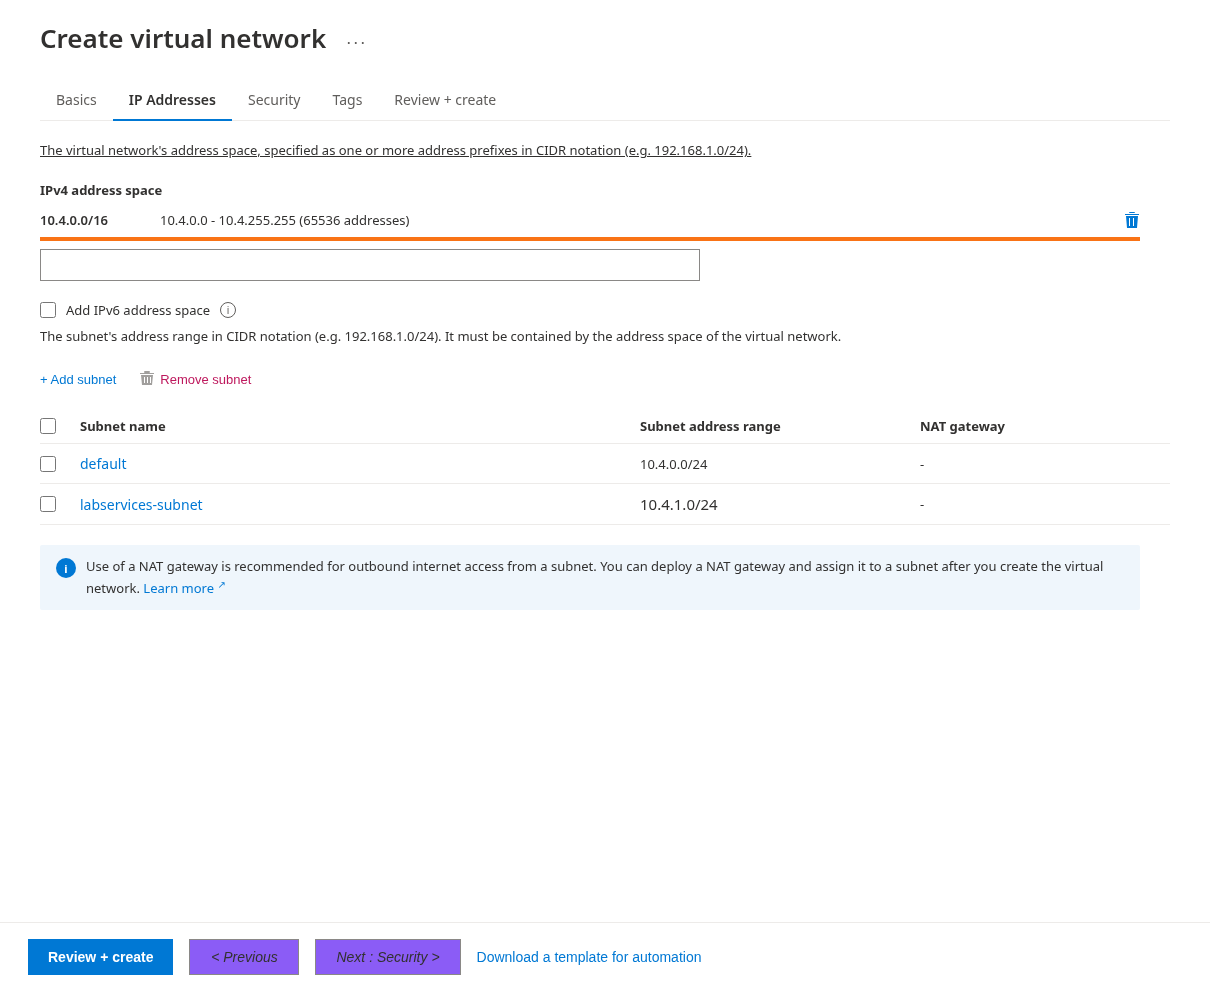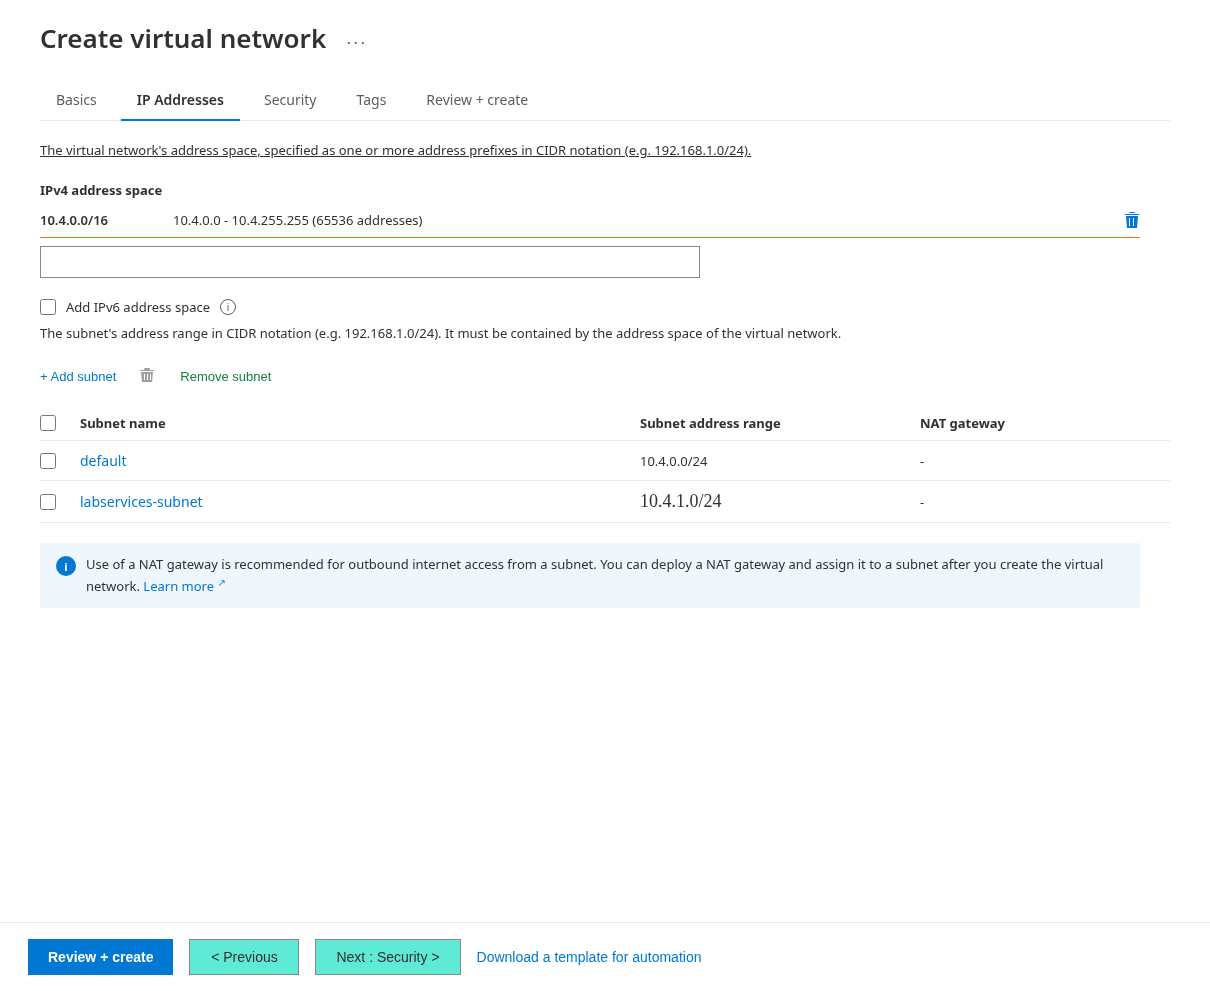--- a/index.html
+++ b/index.html
@@ -36,21 +36,21 @@
       cursor: pointer;
       letter-spacing: 2px;
       background: none;
       border: none;
       padding: 4px 8px;
     }
 
     
     .tabs-container {
       display: flex;
-      gap: 8px;
+      gap: 0;
       border-bottom: 1px solid #edebe9;
       margin-bottom: 20px;
     }
 
     .tab-item {
       padding: 10px 16px;
       cursor: pointer;
       font-size: 14px;
       color: #605e5c;
       border-bottom: 2px solid transparent;
@@ -78,22 +78,22 @@
     .section-title {
       font-weight: 700;
       font-size: 13px;
       margin-bottom: 4px;
     }
 
     .address-space-row {
       display: flex;
       align-items: center;
       padding: 8px 0;
-      border-bottom: 1px solid #f97316;
-      gap: 33px;
+      border-bottom: 4px solid #f97316;
+      gap: 20px;
       justify-content: center;
     }
 
     .address-cidr {
       font-weight: 600;
       font-size: 13px;
       min-width: 100px;
     }
 
     .address-range {
@@ -265,28 +265,29 @@
       border: none;
       padding: 8px 20px;
       font-size: 14px;
       font-weight: 600;
       cursor: pointer;
       height: 36px;
       min-width: 130px;
     }
 
     .btn-secondary {
-      background: #5eead4;
+      background: #8b5cf6;
       color: #323130;
       border: 1px solid #8a8886;
       padding: 4px 20px;
       font-size: 14px;
       cursor: pointer;
       height: 36px;
       min-width: 110px;
+      font-style: italic;
     }
 
     .btn-link {
       background: none;
       border: none;
       color: #0078d4;
       font-size: 14px;
       cursor: pointer;
       padding: 8px 0;
     }
@@ -359,21 +360,21 @@
   <div class="subnet-actions">
     <button class="action-btn">
       <span>+ Add subnet</span>
     </button>
     <button class="action-btn disabled">
       <span style="color:#a19f9d;">
         <svg width="14" height="16" viewBox="0 0 14 16" fill="none" xmlns="http://www.w3.org/2000/svg">
           <path d="M5 1h4a1 1 0 0 1 0 2H5a1 1 0 0 1 0-2zM0 3h14v1H0V3zM1 5h12l-1 10H2L1 5zm3 2v6h1V7H4zm3 0v6h1V7H7zm3 0v6h1V7h-1z" fill="#a19f9d"></path>
         </svg>
       </span>
-      <span style="color:#15803d;margin-left:20px;">Remove subnet</span>
+      <span style="color:#be185d;">Remove subnet</span>
     </button>
   </div>
 
   <div>
 
     <div class="table-header-row">
       <div style="display:flex;align-items:center;">
         <input type="checkbox" class="checkbox-input" style="">
       </div>
       <div class="col-header">Subnet name</div>
@@ -392,21 +393,21 @@
       <div style="font-size:13px;">-</div>
     </div>
 
     <div class="table-data-row">
       <div style="display:flex;align-items:center;">
         <input type="checkbox" class="checkbox-input" style="">
       </div>
       <div>
         <a class="subnet-link">labservices-subnet</a>
       </div>
-      <div style="font-size:18px;font-family:Liberation Serif, serif;">10.4.1.0/24</div>
+      <div style="font-size:15px;">10.4.1.0/24</div>
       <div style="font-size:13px;">-</div>
     </div>
   </div>
 
   <div class="info-box" style="margin-top: 20px;">
     <div class="info-icon">i</div>
     <p class="info-text">
       <span>Use of a NAT gateway is recommended for outbound internet access from a subnet. You can deploy a NAT gateway and assign it to a subnet after you create the virtual network.</span>
       <a class="info-link">
         <span>Learn more</span>

